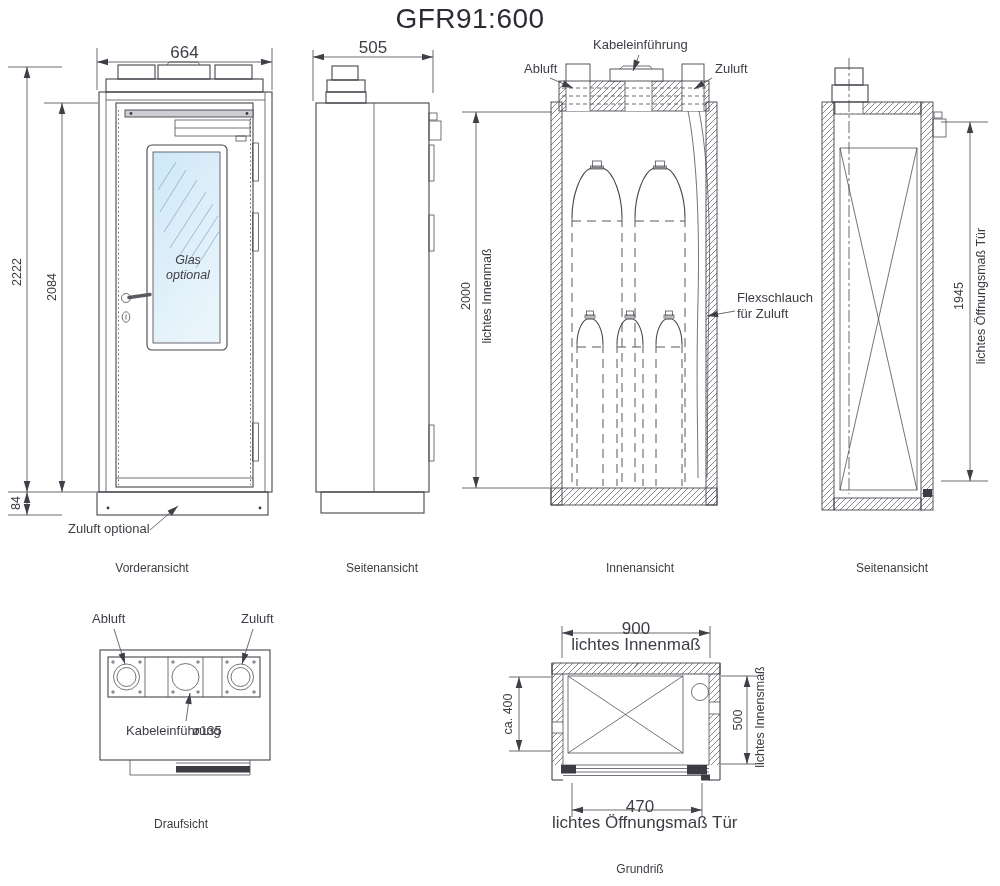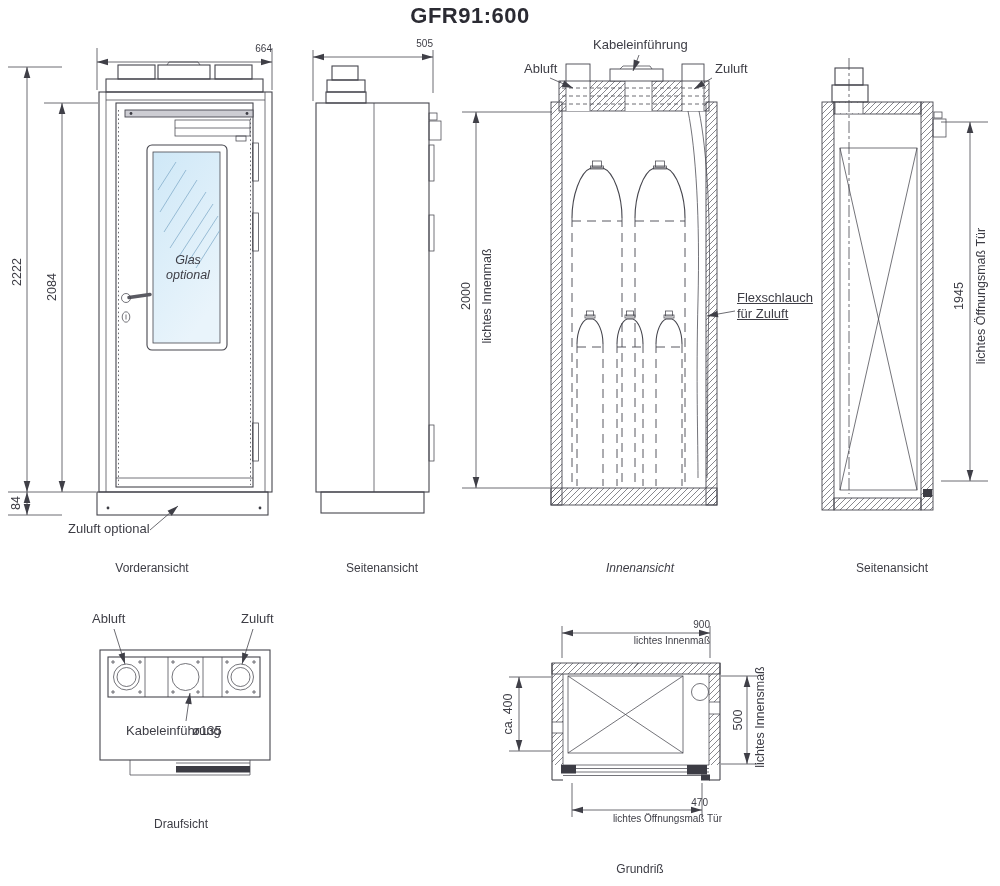--- a/index.html
+++ b/index.html
@@ -4,23 +4,23 @@
 <style>
   html,body{margin:0;padding:0;background:#ffffff;}
   #stage{position:relative;width:1000px;height:886px;background:#ffffff;overflow:hidden;
          font-family:"Liberation Sans", sans-serif;color:#3d3d45;}
   #art{position:absolute;left:0;top:0;}
   .txt{position:absolute;white-space:nowrap;font-size:13px;color:#3d3d45;}
   .ctr{text-align:center;}
   .wrap{white-space:normal;line-height:1.22;}
   .vtext{position:absolute;white-space:nowrap;font-size:12.5px;color:#3d3d45;
          transform:translate(-50%,-50%) rotate(-90deg);}
-  .dimtxt{font-size:10px;text-align:right;}
+  .dimtxt{font-size:17px;}
   .viewlbl{font-size:12px;color:#3d3d45;}
-  .title{font-size:22px;font-weight:bold;color:#2b2b33;letter-spacing:0.5px;}
+  .title{font-size:28px;font-weight:normal;color:#2b2b33;letter-spacing:0.5px;}
   
   .ln{stroke:#46464e;stroke-width:1.1;fill:none;}
   .tn{stroke:#46464e;stroke-width:0.75;fill:none;}
   .dsh{stroke:#46464e;stroke-width:0.9;fill:none;stroke-dasharray:9 6;}
   .dsh2{stroke:#46464e;stroke-width:0.8;fill:none;stroke-dasharray:4 3;}
   .dt{stroke:#46464e;stroke-width:0.8;fill:none;stroke-dasharray:1.6 2.6;}
   .dd{stroke:#46464e;stroke-width:0.8;fill:none;stroke-dasharray:12 3 3 3;}
   .dim{stroke:#46464e;stroke-width:0.8;fill:none;}
   .hat{fill:url(#hatch);stroke:#46464e;stroke-width:0.9;}
   .hatf{fill:url(#hatch);stroke:none;}
@@ -356,24 +356,24 @@
 <div class="txt wrap ctr" style="left:162px;top:253px;width:52px;font-size:12.5px;font-style:italic;">Glas optional</div>
 <div class="txt" style="left:68px;top:521px;">Zuluft optional</div>
 <div class="txt viewlbl ctr" style="left:72px;top:561px;width:160px;">Vorderansicht</div>
 
 <div class="txt dimtxt ctr" style="left:313px;top:38px;width:120px;">505</div>
 <div class="txt viewlbl ctr" style="left:302px;top:561px;width:160px;">Seitenansicht</div>
 
 <div class="txt" style="left:524px;top:61px;">Abluft</div>
 <div class="txt" style="left:593px;top:37px;">Kabeleinführung</div>
 <div class="txt" style="left:715px;top:61px;">Zuluft</div>
-<div class="txt wrap" style="left:737px;top:290px;width:86px;text-decoration:underline;">Flexschlauch für Zuluft</div>
+<div class="txt wrap" style="left:737px;top:290px;width:86px;">Flexschlauch für Zuluft</div>
 <div class="vtext" style="left:466px;top:296px;">2000</div>
 <div class="vtext" style="left:487px;top:296px;">lichtes Innenmaß</div>
-<div class="txt viewlbl ctr" style="left:560px;top:561px;width:160px;font-style:italic;">Innenansicht</div>
+<div class="txt viewlbl ctr" style="left:560px;top:561px;width:160px;">Innenansicht</div>
 
 <div class="vtext" style="left:959px;top:296px;">1945</div>
 <div class="vtext" style="left:981px;top:296px;">lichtes Öffnungsmaß Tür</div>
 <div class="txt viewlbl ctr" style="left:812px;top:561px;width:160px;">Seitenansicht</div>
 
 <div class="txt" style="left:92px;top:611px;">Abluft</div>
 <div class="txt" style="left:241px;top:611px;">Zuluft</div>
 <div class="txt" style="left:126px;top:723px;">Kabeleinführung</div>
 <div class="txt" style="left:192px;top:723px;">ø135</div>
 <div class="txt viewlbl ctr" style="left:111px;top:817px;width:140px;">Draufsicht</div>

